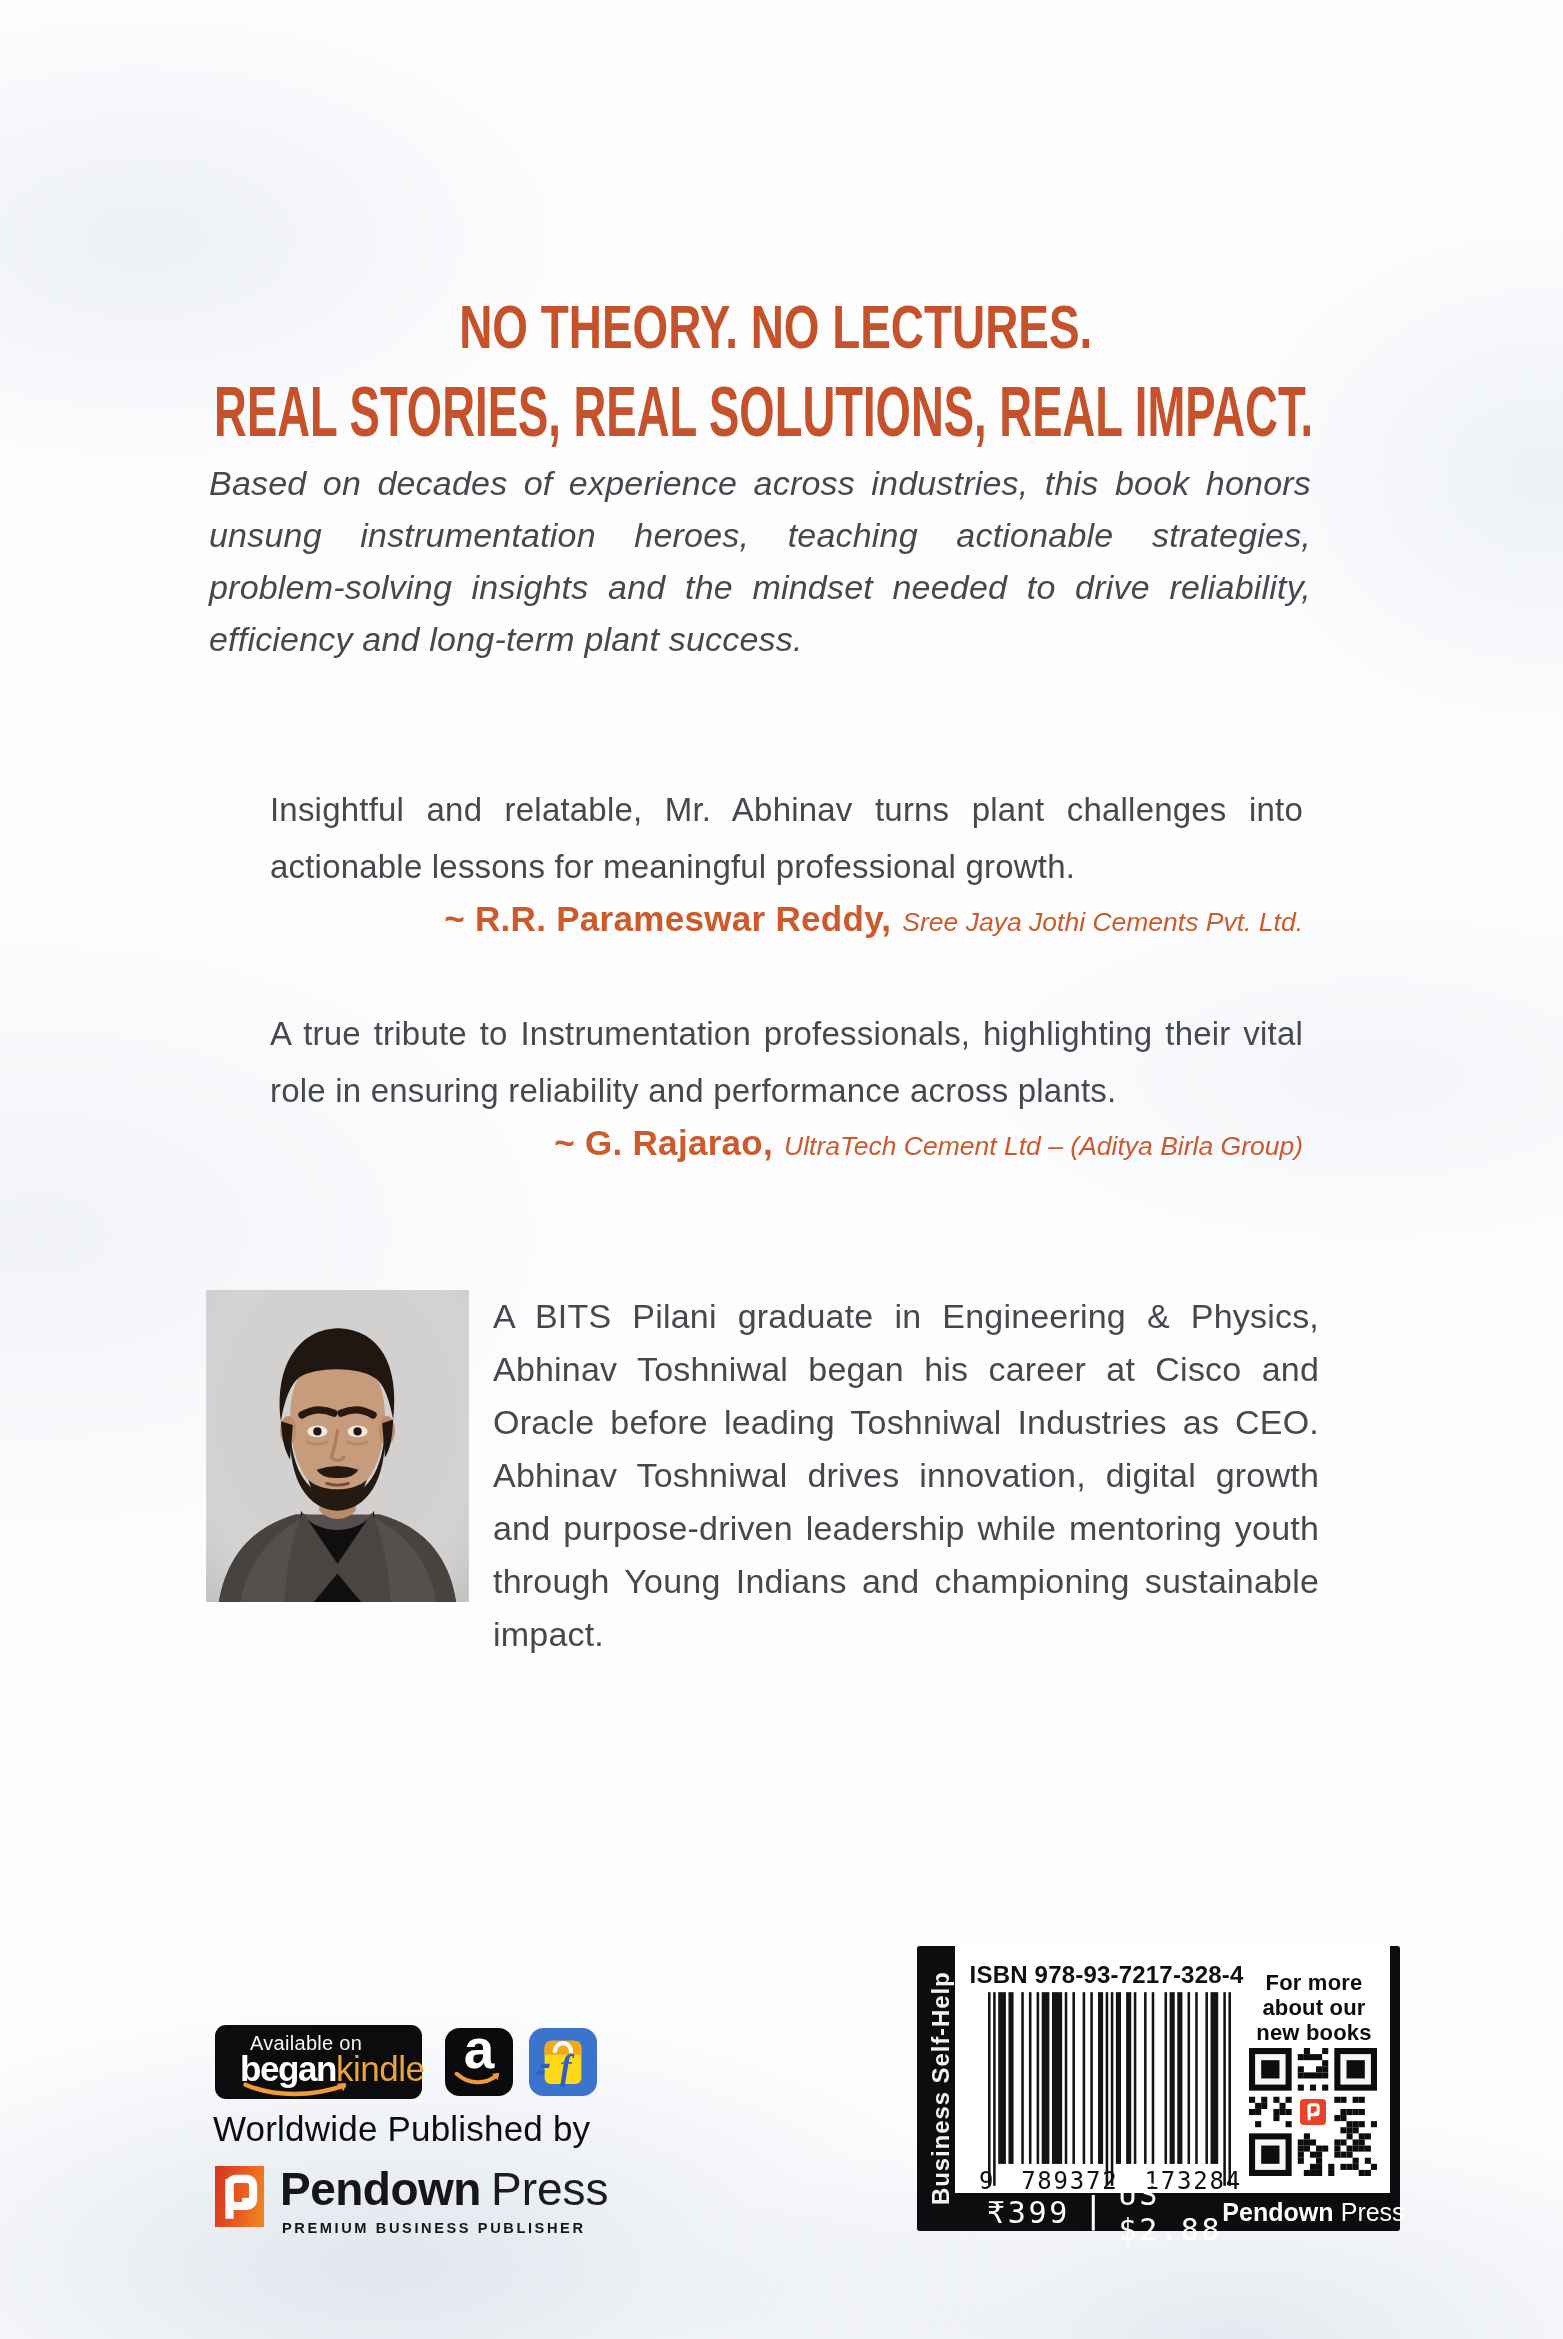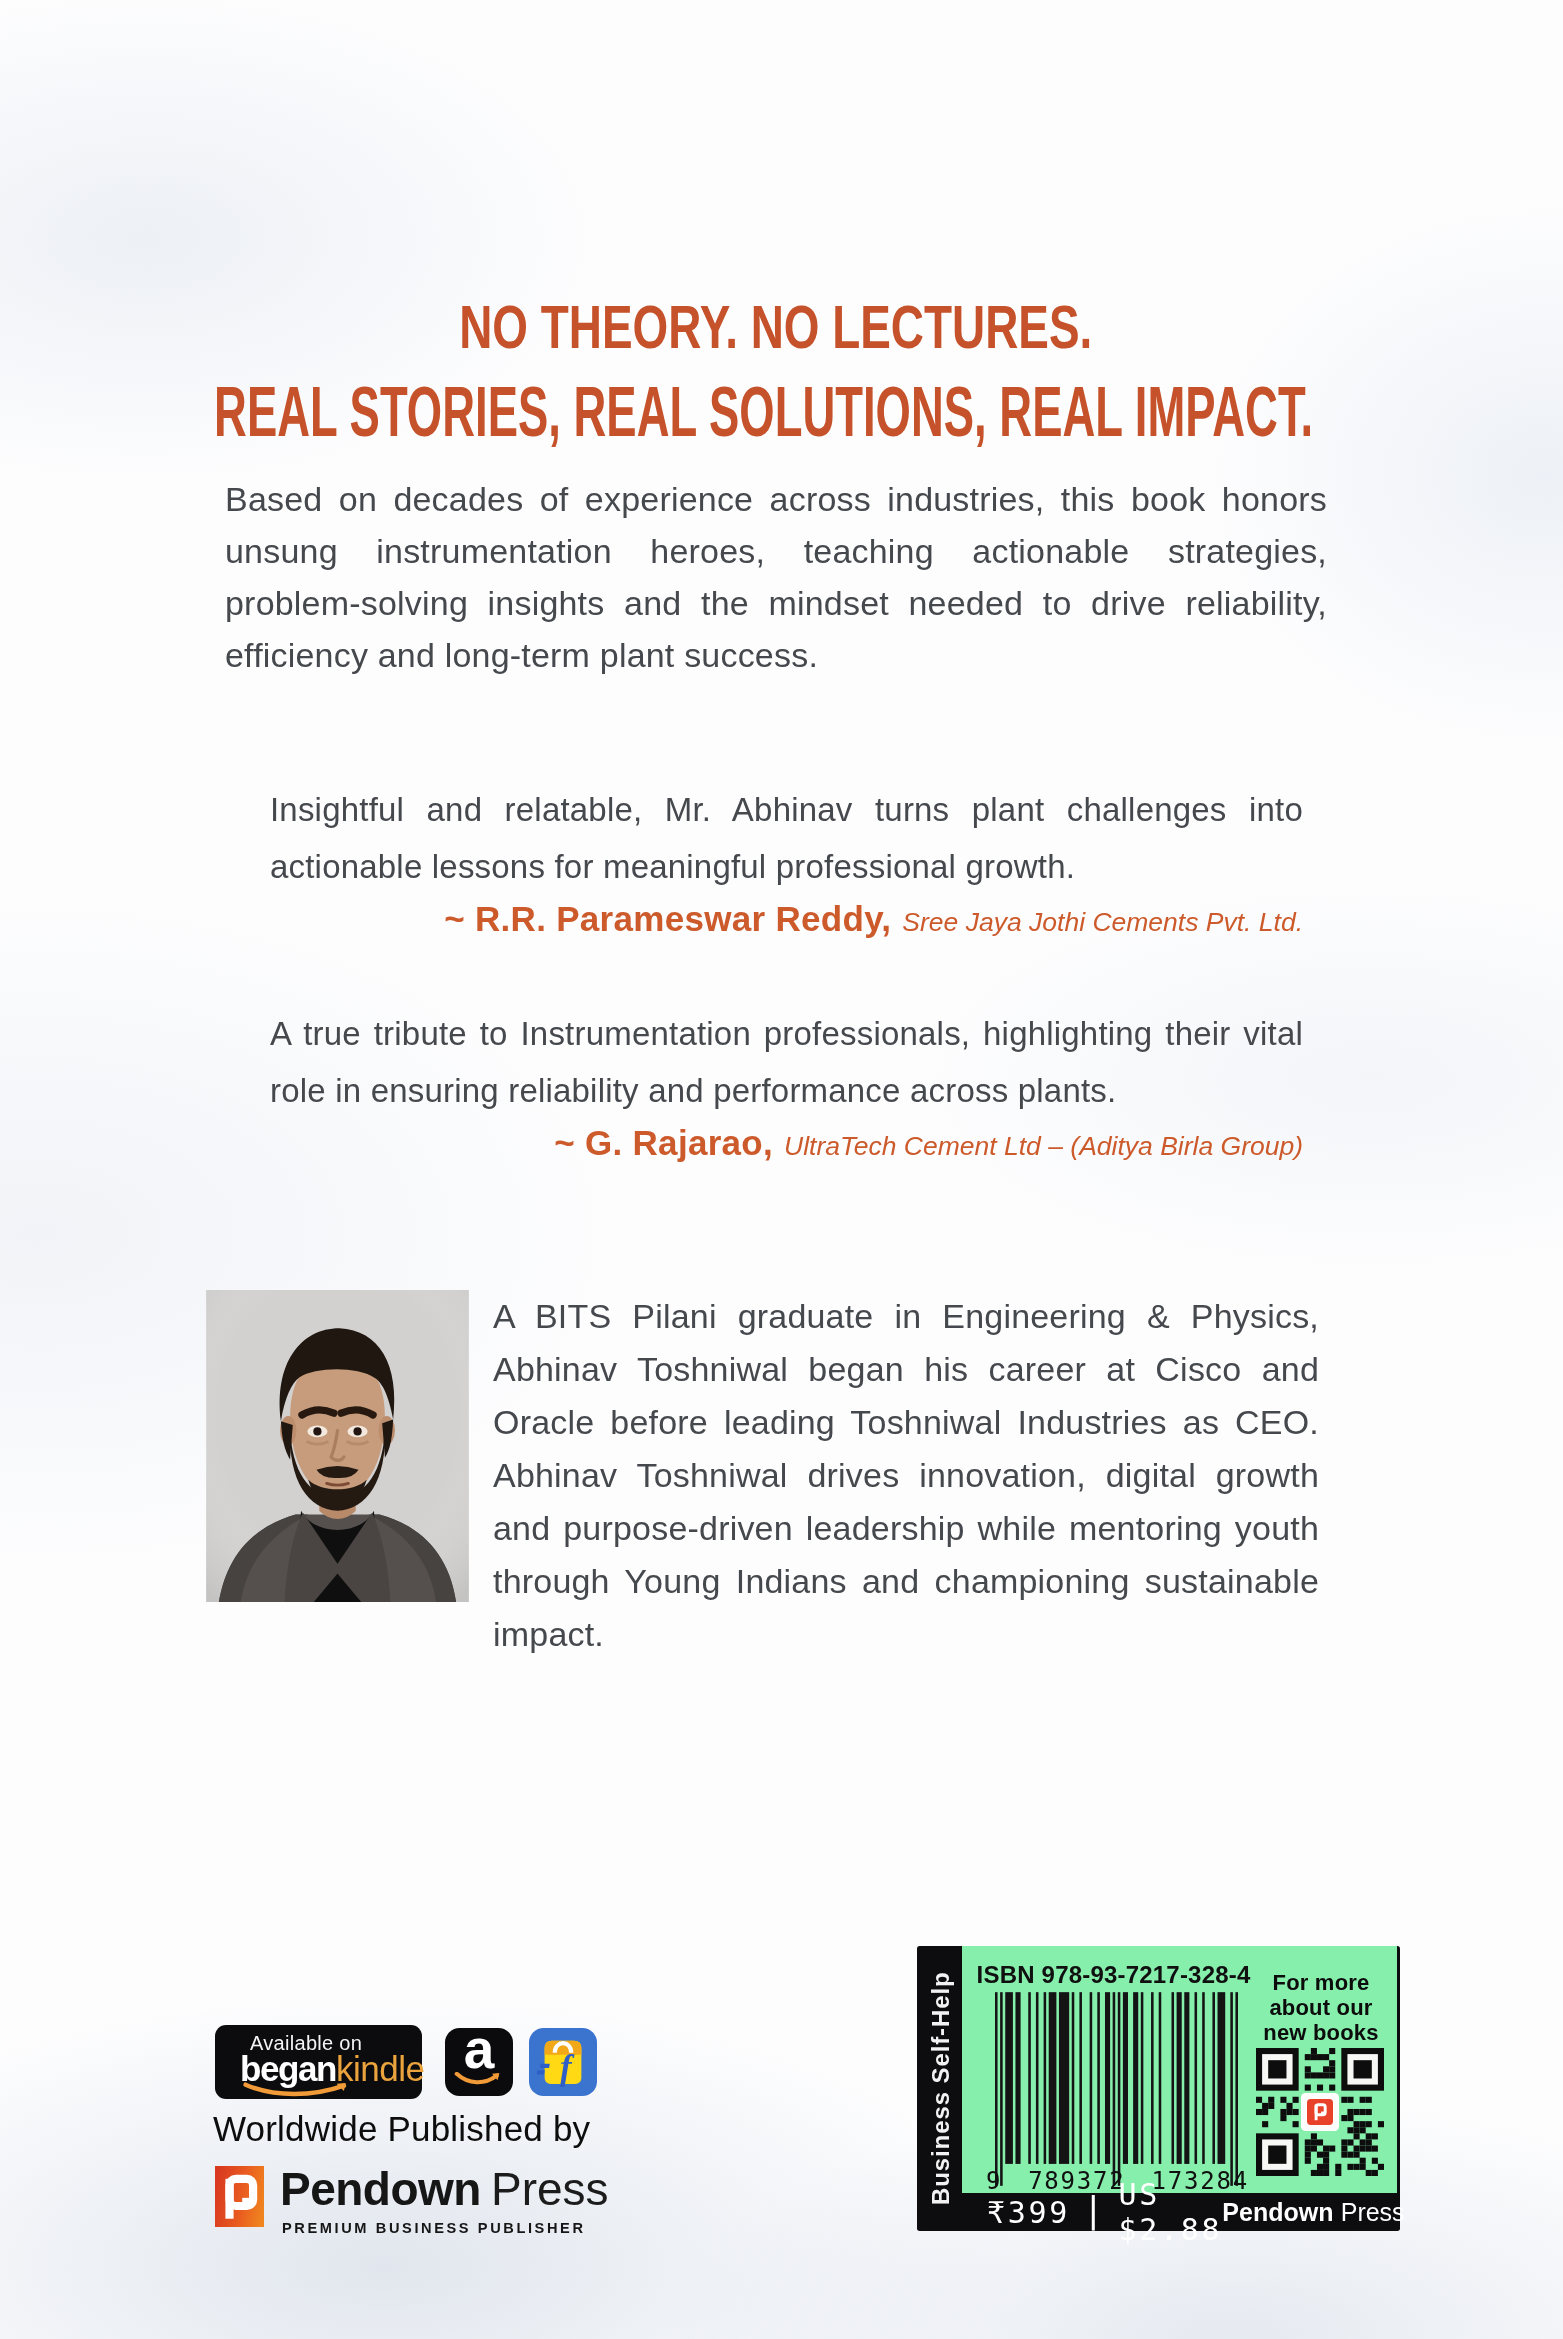--- a/index.html
+++ b/index.html
@@ -16,22 +16,22 @@
       #fdfdfe;
   }
   
   .hl{position:absolute;left:0;width:1528px;display:flex;justify-content:center;color:#c5522a;font-weight:700;}
   .hl-inner{white-space:nowrap;transform-origin:center;}
   #hl1{top:291px;font-size:62px;padding-left:12px;}
   #hl1 .hl-inner{transform:scaleX(.74);}
   #hl2{top:371px;font-size:71px;}
   #hl2 .hl-inner{transform:scaleX(.64);}
   
-  .intro{position:absolute;left:209px;top:457px;width:1102px;margin:16px;
-    font-size:34px;line-height:52px;color:#45484c;text-align:justify;letter-spacing:0.2px;}
+  .intro{position:absolute;left:209px;top:457px;width:1102px;margin:0;
+    font-size:34px;line-height:52px;color:#45484c;text-align:justify;letter-spacing:0.2px;font-style:italic;}
   
   .quote{position:absolute;left:270px;width:1033px;margin:0;
     font-size:33px;line-height:57px;color:#45484c;text-align:justify;letter-spacing:0.2px;}
   #q1{top:781px;}
   #q2{top:1005px;}
   .attr{position:absolute;left:270px;width:1033px;margin:0;text-align:right;white-space:nowrap;}
   #a1{top:899px;}
   #a2{top:1123px;}
   .attr-name{color:#cc5a2b;font-weight:700;font-size:35px;letter-spacing:0.3px;}
   .attr-org{color:#cc5a2b;font-style:italic;font-size:26.5px;margin-left:11px;}
@@ -59,21 +59,21 @@
   .pendown-name{position:absolute;left:280px;top:2162px;white-space:nowrap;color:#161616;}
   .pn-bold{font-weight:700;font-size:46px;letter-spacing:-0.5px;}
   .pn-reg{font-size:46px;margin-left:10px;color:#1c1c1c;}
   .pendown-tagline{position:absolute;left:282px;top:2212px;font-size:14.6px;font-weight:700;
     letter-spacing:2.6px;color:#161616;white-space:nowrap;margin-top:8px;}
   
   .bpanel{position:absolute;left:917px;top:1946px;width:483px;height:285px;background:#0d0d0f;border-radius:2.7px;}
   .bpanel-cat{position:absolute;left:0;top:0;width:48px;height:285px;display:flex;align-items:center;justify-content:center;
     color:#f2f2f2;font-weight:700;font-size:24px;letter-spacing:0.9px;
     writing-mode:vertical-rl;transform:rotate(180deg);white-space:nowrap;}
-  .bpanel-white{position:absolute;left:45px;top:0;width:435px;height:247px;background:#86efac;}
+  .bpanel-white{position:absolute;left:38px;top:0;width:435px;height:247px;background:#ffffff;}
   .isbn-label{position:absolute;left:14.6px;top:14.6px;width:270px;text-align:center;
     font-weight:700;font-size:24px;color:#101010;letter-spacing:0.2px;white-space:nowrap;}
   .barcode{position:absolute;left:33px;top:46px;}
   .isbn-digits{position:absolute;left:24px;top:221px;width:263px;display:flex;justify-content:space-between;
     font-family:"DejaVu Sans Mono","DejaVu Sans",monospace;font-size:24px;color:#101010;letter-spacing:1.8px;}
   .qr-caption{position:absolute;left:285px;top:24px;width:148px;text-align:center;
     font-size:22px;font-weight:700;line-height:25px;color:#0c0c0c;white-space:pre-line;letter-spacing:0.2px;}
   .qr{position:absolute;left:294px;top:102px;}
   .qr-logo{position:absolute;left:339px;top:147px;width:38px;height:38px;background:#fdfdfd;border-radius:4.6px;
     display:flex;align-items:center;justify-content:center;}

